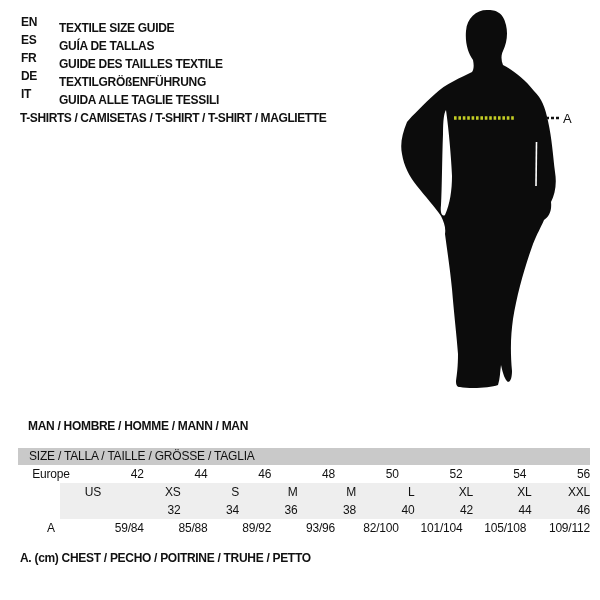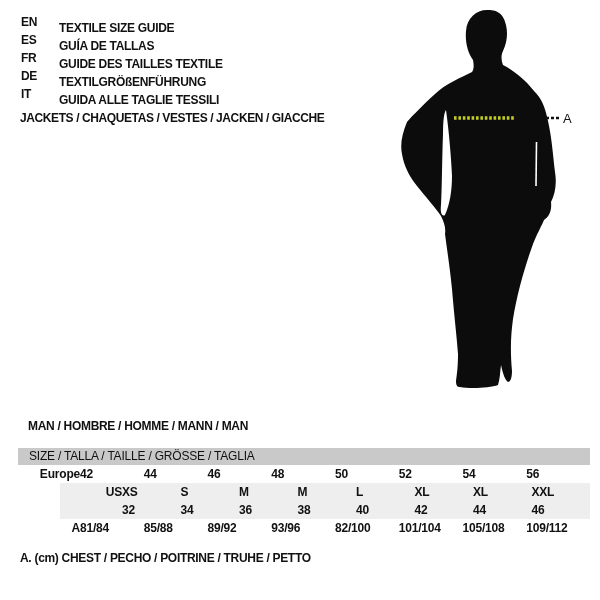--- a/index.html
+++ b/index.html
@@ -17,22 +17,22 @@
   .cat-line{font-size:12px;font-weight:700;letter-spacing:-0.4px;line-height:17px;white-space:nowrap;}
   
   .figure{position:absolute;left:395px;top:4px;width:185px;height:392px;}
   
   .section-title{position:absolute;left:20px;top:419px;font-size:12px;font-weight:700;letter-spacing:-0.3px;padding-left:8px;}
   
   .size-table{position:absolute;left:18px;top:448px;width:572px;font-size:12px;letter-spacing:-0.2px;}
   .size-table .thead{height:17px;line-height:17px;background:#c9c9c9;padding-left:11px;}
   .trow{display:grid;grid-template-columns:62px repeat(8,1fr);height:18px;align-items:center;}
   .trow.stripe{background:#eeeeee;margin-left:42px;}
-  .trow .lbl{padding-left:4px;text-align:right;font-weight:bold;}
-  .trow .val{text-align:left;font-weight:bold;}
+  .trow .lbl{padding-left:4px;text-align:center;}
+  .trow .val{text-align:right;}
   
   .footnote{position:absolute;left:20px;top:551px;font-size:12px;font-weight:700;letter-spacing:-0.3px;text-align:right;}
 </style>
 </head>
 <body>
 
 <div class="canvas">
 
   <div class="lang-list">
     <div class="lang-row">
@@ -51,21 +51,21 @@
       <span class="lang-code">DE</span>
       <span class="lang-title">TEXTILGRÖßENFÜHRUNG</span>
     </div>
     <div class="lang-row">
       <span class="lang-code">IT</span>
       <span class="lang-title">GUIDA ALLE TAGLIE TESSILI</span>
     </div>
   </div>
 
   <div class="categories">
-    <div class="cat-line">JACKETS / CHAQUETAS / VESTES / JACKEN / GIACCHE</div>
+    <div class="cat-line">T-SHIRTS / CAMISETAS / T-SHIRT / T-SHIRT / MAGLIETTE</div>
   </div>
 
   <svg class="figure" viewBox="0 0 185 392" xmlns="http://www.w3.org/2000/svg">
     <path d="M92,6
              C81,6 72,14 71,27
              C70,39 73,49 78,56
              C79,61 79,65 77,68
              C67,73 50,80 40,90
              C30,99 17,112 12,118
              C7,130 5,140 7,150
@@ -138,21 +138,21 @@
       <span class="val">36</span>
       <span class="val">38</span>
       <span class="val">40</span>
       <span class="val">42</span>
       <span class="val">44</span>
       <span class="val">46</span>
     </div>
 
     <div class="trow">
       <span class="lbl">A</span>
-      <span class="val">81/84</span>
+      <span class="val">59/84</span>
       <span class="val">85/88</span>
       <span class="val">89/92</span>
       <span class="val">93/96</span>
       <span class="val">82/100</span>
       <span class="val">101/104</span>
       <span class="val">105/108</span>
       <span class="val">109/112</span>
     </div>
   </div>
 

